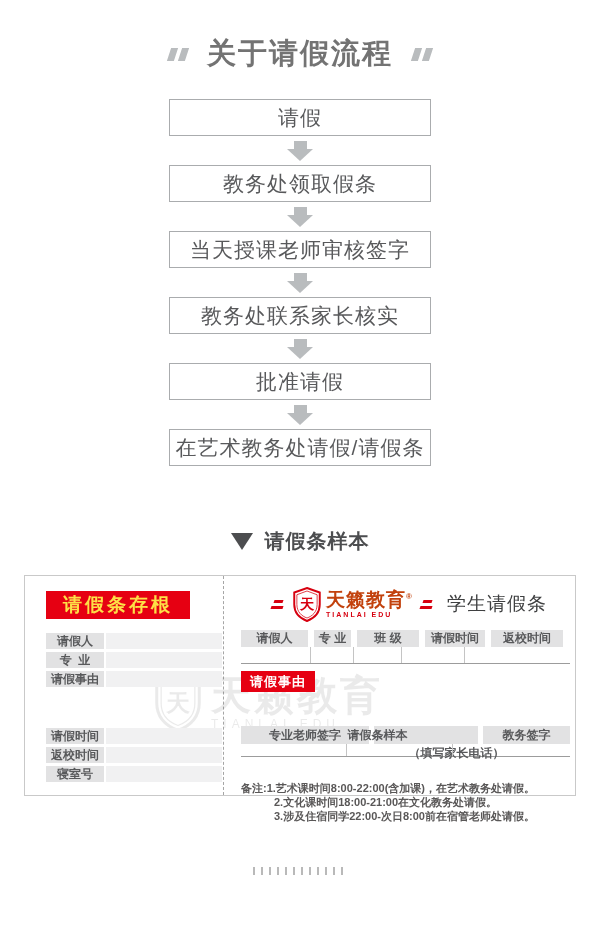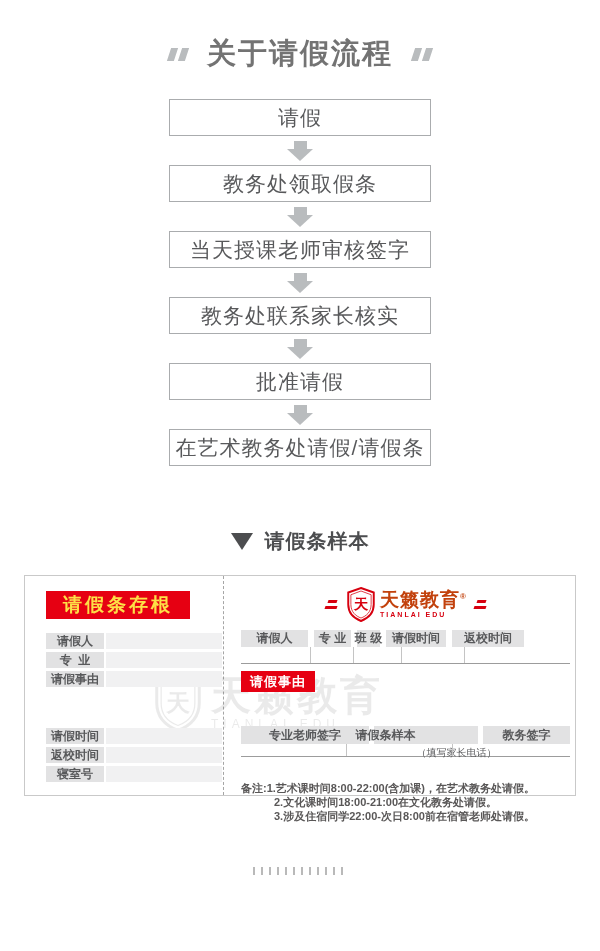--- a/index.html
+++ b/index.html
@@ -71,37 +71,37 @@
   .brand-text { display:flex; flex-direction:column; line-height:1; }
   .brand-name { font-size:19px; font-weight:bold; color:#c2410c; letter-spacing:1px; }
   .brand-reg { font-size:8px; vertical-align:super; }
   .brand-sub { font-size:7px; color:#d7000f; letter-spacing:2px; margin-top:2px; font-weight:bold; }
   .form-title { font-size:19px; color:#3f4041; margin-left:8px; letter-spacing:1px; }
   .cols-row { margin-top:11px; display:flex; gap:6px; }
   .col-cell {
     background:#e2e2e3; height:17px; font-size:12px; font-weight:bold; color:#58595b;
     display:flex; align-items:center; justify-content:center; white-space:pre;
   }
-  .c1{width:67px;} .c2{width:37px;} .c3{width:23px;} .c4{width:60px;} .c5{width:72px;}
+  .c1{width:67px;} .c2{width:37px;} .c3{width:62px;} .c4{width:60px;} .c5{width:72px;}
   .empty-row { display:flex; height:17px; border-bottom:1px solid #9c9c9c; }
   .empty-cell { border-right:1px solid #c4c4c4; }
   .empty-cell:last-child { border-right:none; }
   .e1{width:70px;} .e2{width:43px;} .e3{width:48px;} .e4{width:63px;} .e5{flex:1;}
   .reason-label {
     margin-top:7px; display:inline-flex; align-items:center; justify-content:center;
     background:#e60012; color:#ffffff; font-size:13px; font-weight:bold;
     height:21px; padding:0 9px; letter-spacing:1px;
   }
   .sign-row { margin-top:34px; display:flex; gap:5px; }
   .sign-cell {
     background:#e2e2e3; height:18px; font-size:12px; font-weight:bold; color:#58595b;
     display:flex; align-items:center; justify-content:center; white-space:nowrap;
   }
   .s1{width:128px;} .s2{width:104px;} .s3{width:87px;}
-  .sign-note { font-size:10px; font-weight:normal; margin-left:1px;margin-top:36px; }
+  .sign-note { font-size:12px; font-weight:bold; margin-left:1px;margin-top:36px; }
   .sign-empty { display:flex; height:13px; border-bottom:1px solid #9c9c9c; }
   .se1{width:106px;} .se2{width:106px;} .se3{flex:1;}
   .notes { margin-top:24px; font-size:11px; font-weight:600; color:#595757; line-height:14px; }
   .note-indent { margin-left:33px; }
   
   .dashes {
     margin:71px auto 0 auto; width:94px; height:8px;
     background:repeating-linear-gradient(90deg,#b9b9b9 0 2px,transparent 2px 8px);
   }
 </style>
@@ -216,20 +216,21 @@
           <text x="20" y="29" text-anchor="middle" font-size="19" font-weight="bold" fill="#d7000f">天</text>
         </svg>
         <span class="brand-text">
           <span class="brand-name"><span>天籁教育</span><sup class="brand-reg">®</sup></span>
           <span class="brand-sub">TIANLAI EDU</span>
         </span>
         <span class="eqmark">
             <i class="eqbar short"></i>
             <i class="eqbar"></i>
           </span>
+        <span class="form-title">学生请假条</span>
       </div>
 
       <div class="cols-row">
         <span class="col-cell c1">请假人</span>
         <span class="col-cell c2">专 业</span>
         <span class="col-cell c3">班 级</span>
         <span class="col-cell c4">请假时间</span>
         <span class="col-cell c5">返校时间</span>
       </div>
       <div class="empty-row">

